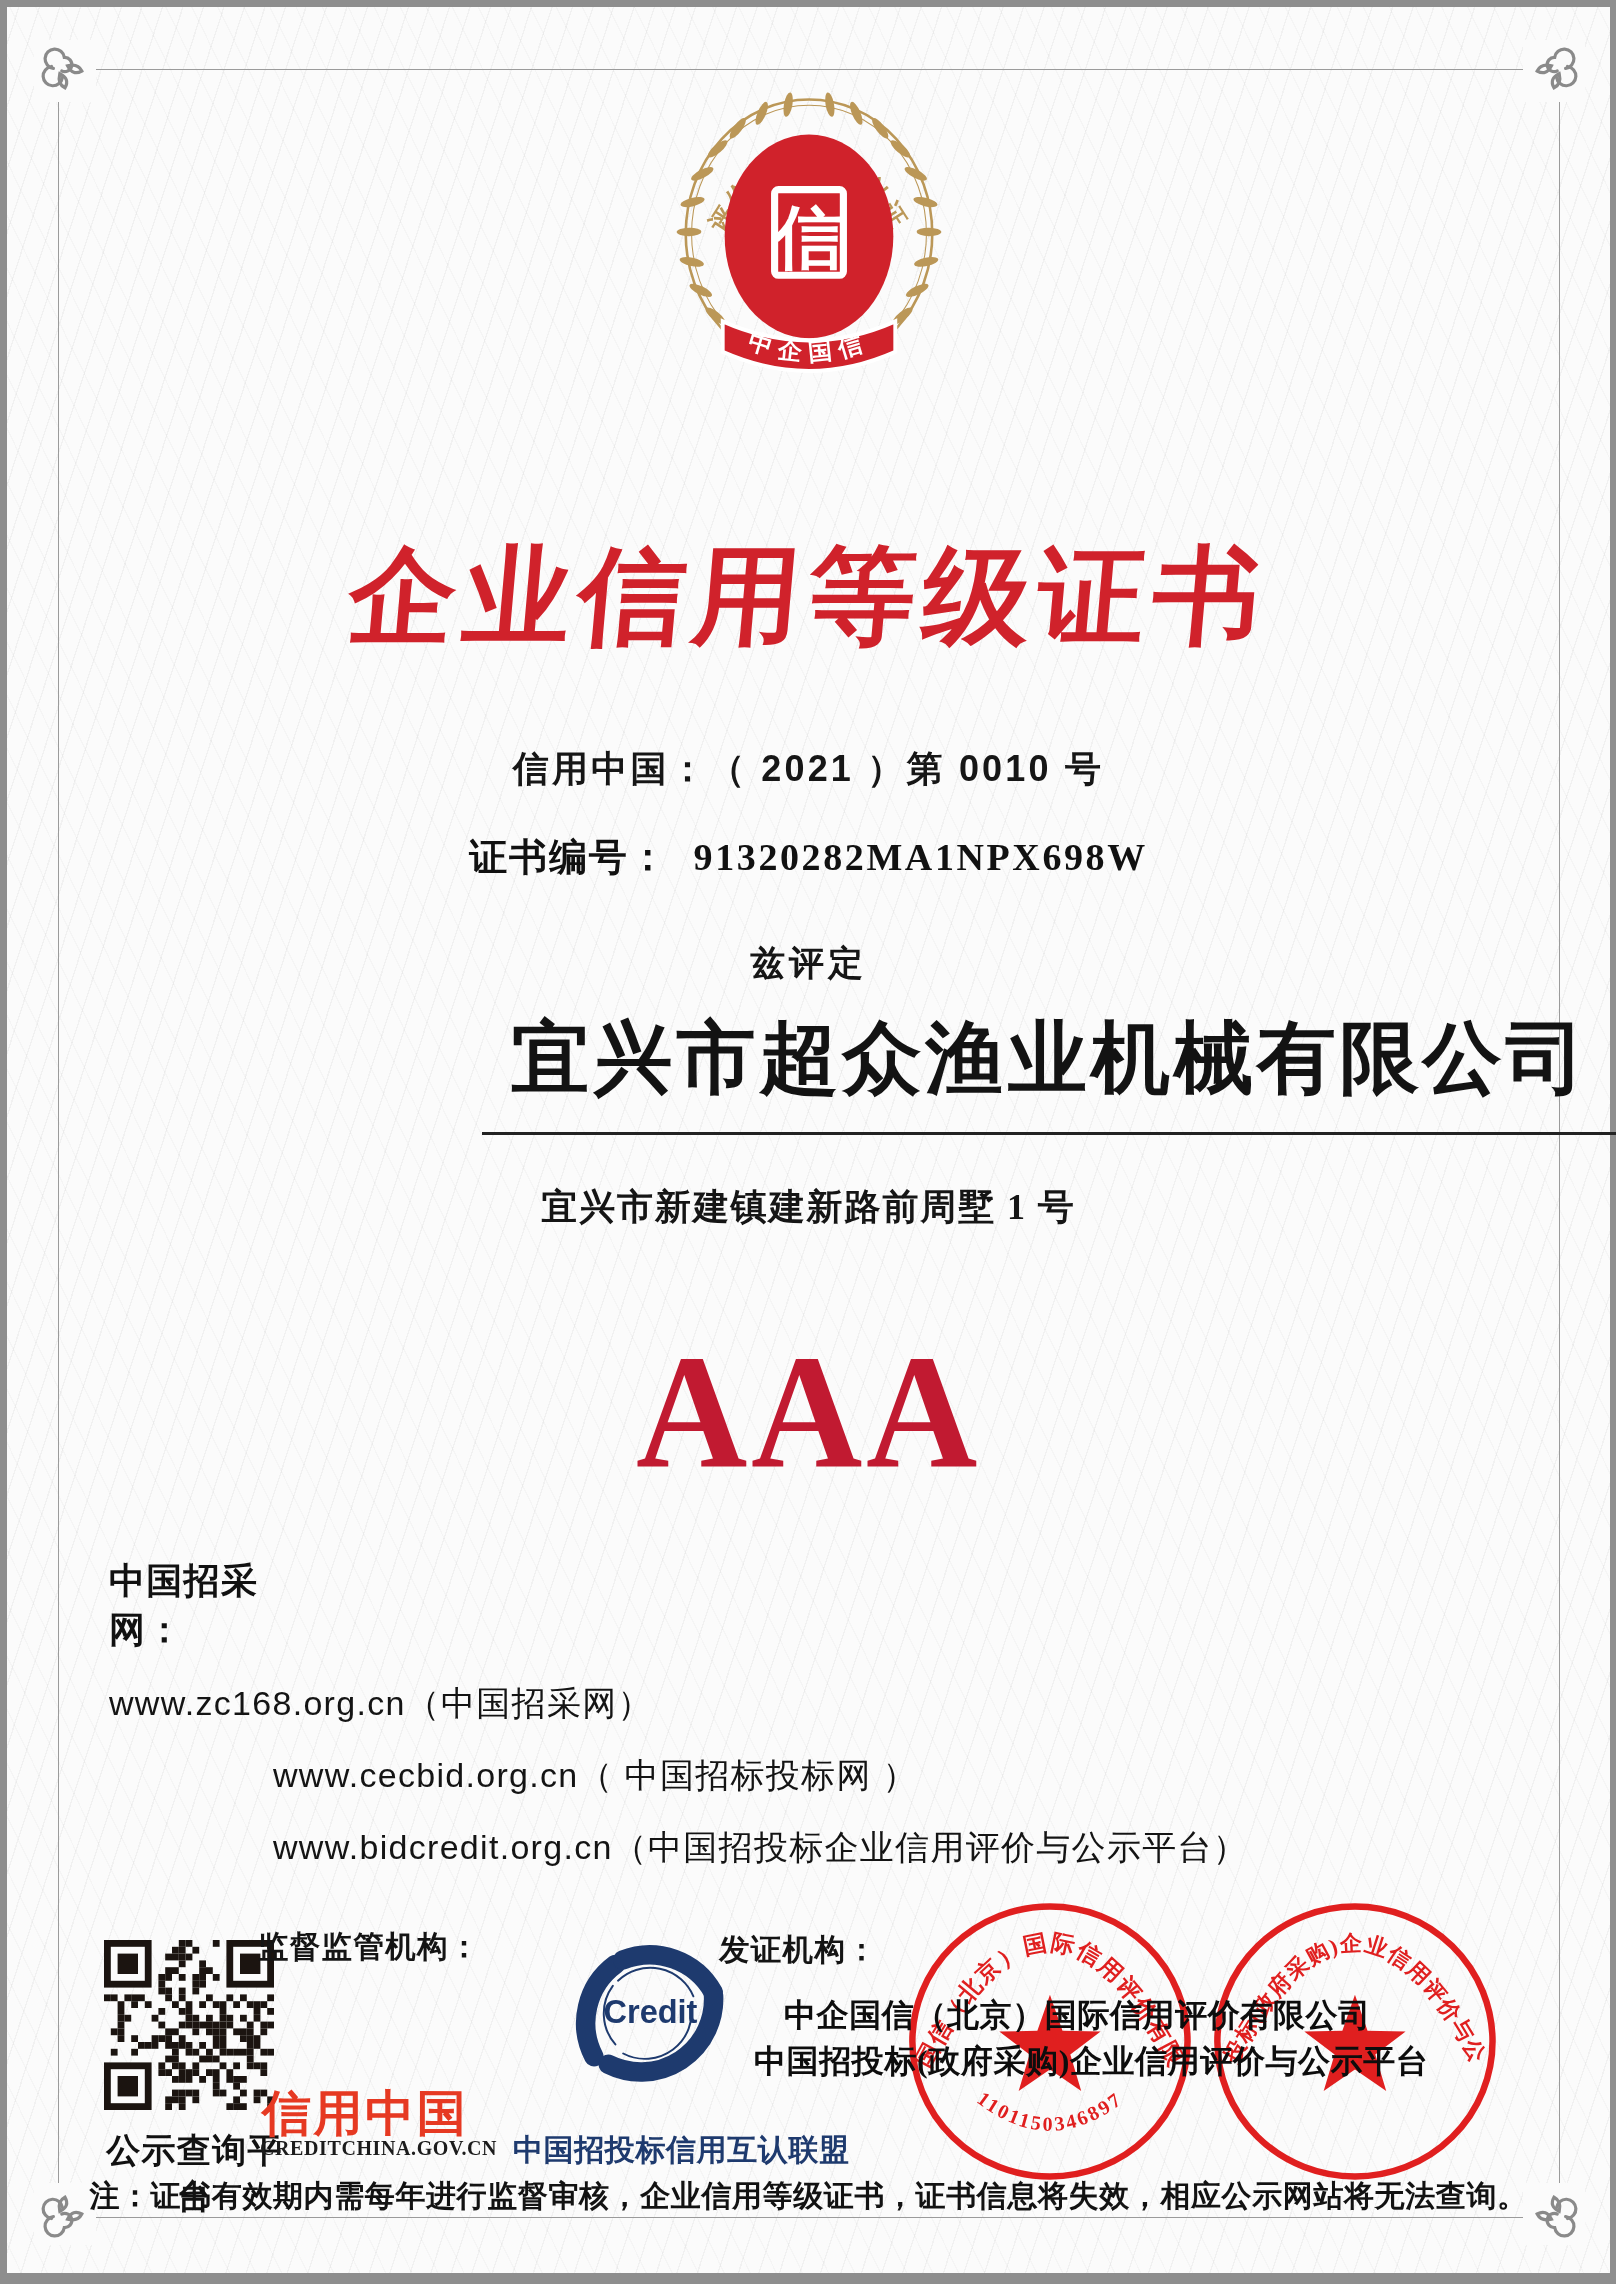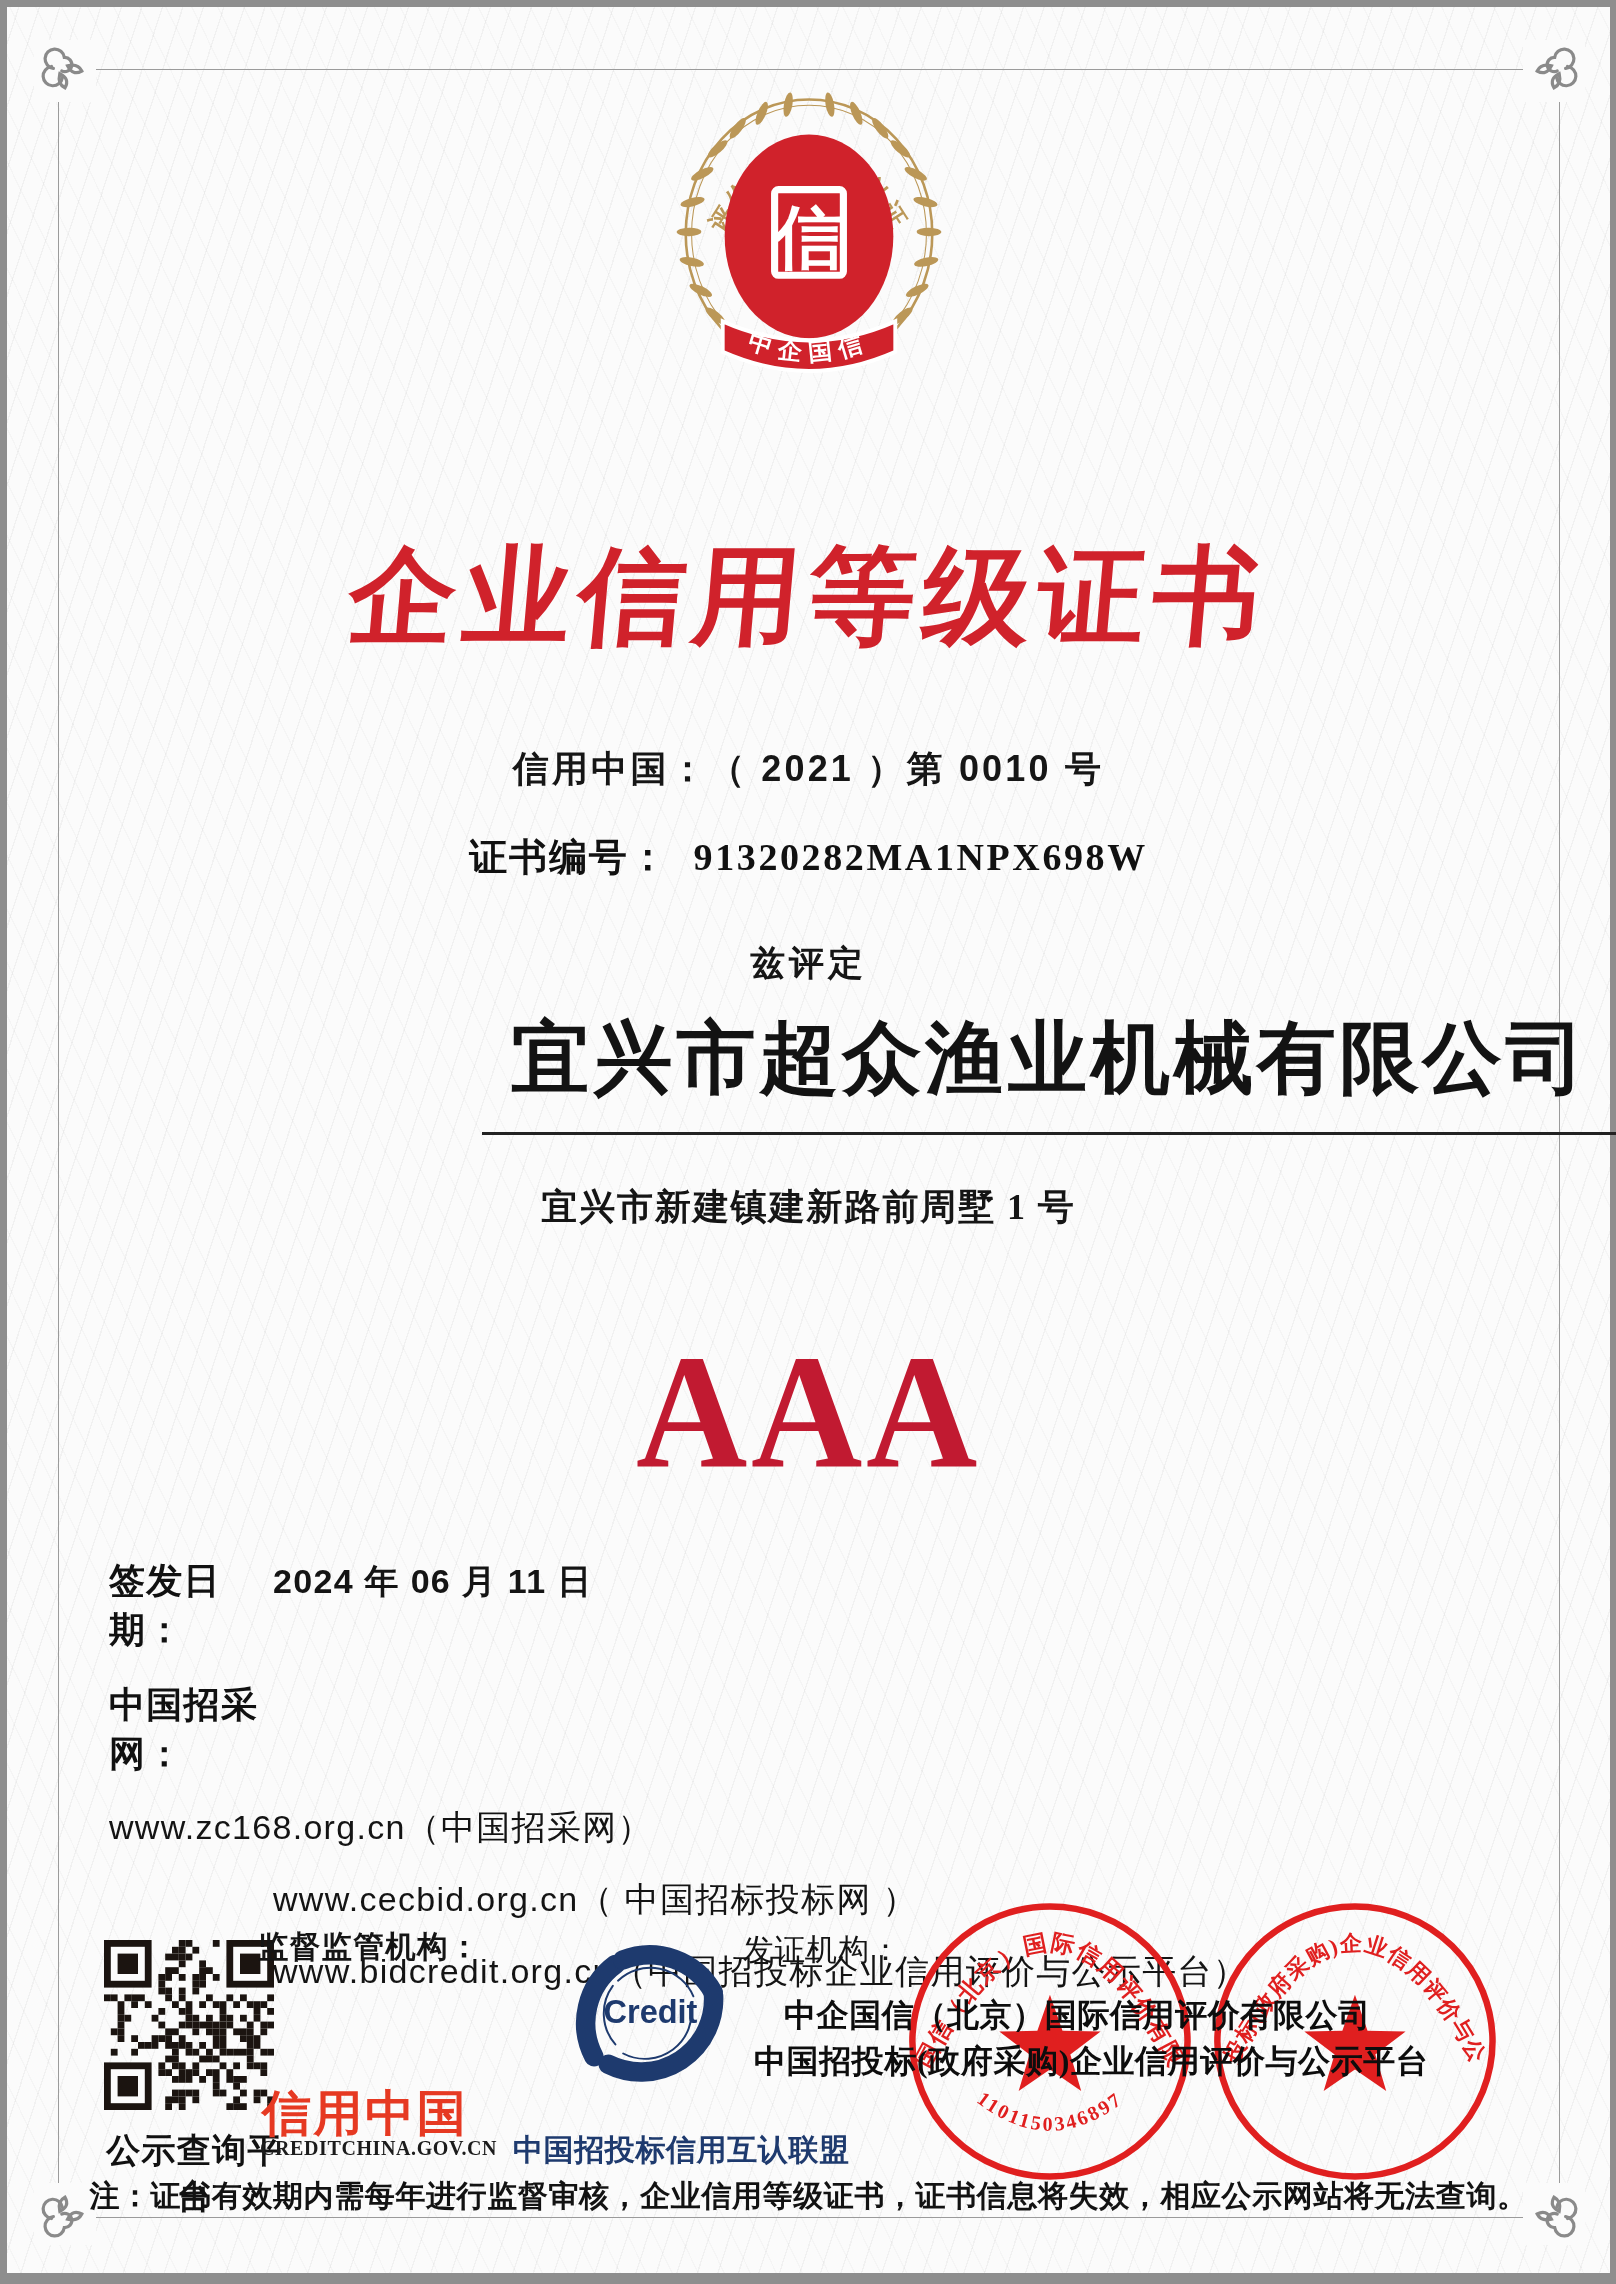--- a/index.html
+++ b/index.html
@@ -87,21 +87,21 @@
   }
   .creditchina-domain{
     position:absolute;left:260px;top:2137px;font-size:20px;font-weight:700;color:#1c1c1c;
     font-family:"Liberation Serif","DejaVu Serif",serif;letter-spacing:0.6px;
   }
   .credit-logo{position:absolute;left:553px;top:1917px;}
   .alliance-name{
     position:absolute;left:513px;top:2130px;font-size:30px;font-weight:900;color:#1e3a6e;letter-spacing:0.6px;
   }
   .issuer-label{
-    position:absolute;left:719px;top:1930px;font-size:30.5px;font-weight:400;color:#141414;letter-spacing:1.3px;margin-left:24px;
+    position:absolute;left:719px;top:1930px;font-size:30.5px;font-weight:700;color:#141414;letter-spacing:1.3px;
   }
   .stamps{position:absolute;left:889px;top:1889px;}
   .issuer-line1{
     position:absolute;left:784px;top:1994px;font-size:32px;font-weight:900;color:#0d0d0d;
     font-family:"Liberation Serif","DejaVu Serif",serif;letter-spacing:0.6px;z-index:5;
   }
   .issuer-line2{
     position:absolute;left:754px;top:2040px;font-size:32px;font-weight:900;color:#0d0d0d;
     font-family:"Liberation Serif","DejaVu Serif",serif;letter-spacing:0.6px;z-index:5;
   }
@@ -216,24 +216,20 @@
 
 <div class="company-wrap">
   <span class="company">宜兴市超众渔业机械有限公司</span>
 </div>
 
 <div class="address">宜兴市新建镇建新路前周墅 1 号</div>
 
 <div class="rating">AAA</div>
 
 <div class="info-block">
-  <div class="info-row">
-    <span class="info-label">签发日期：</span>
-    <span class="info-value">2024 年 06 月 11 日</span>
-  </div>
   <div class="info-row">
     <span class="info-label">中国招采网：</span>
   </div>
   <div class="info-row">
     <span class="info-value url">www.zc168.org.cn（中国招采网）</span>
   </div>
   <div class="info-row">
     <span class="info-spacer"></span>
     <span class="info-value url">www.cecbid.org.cn（ 中国招标投标网 ）</span>
   </div>

